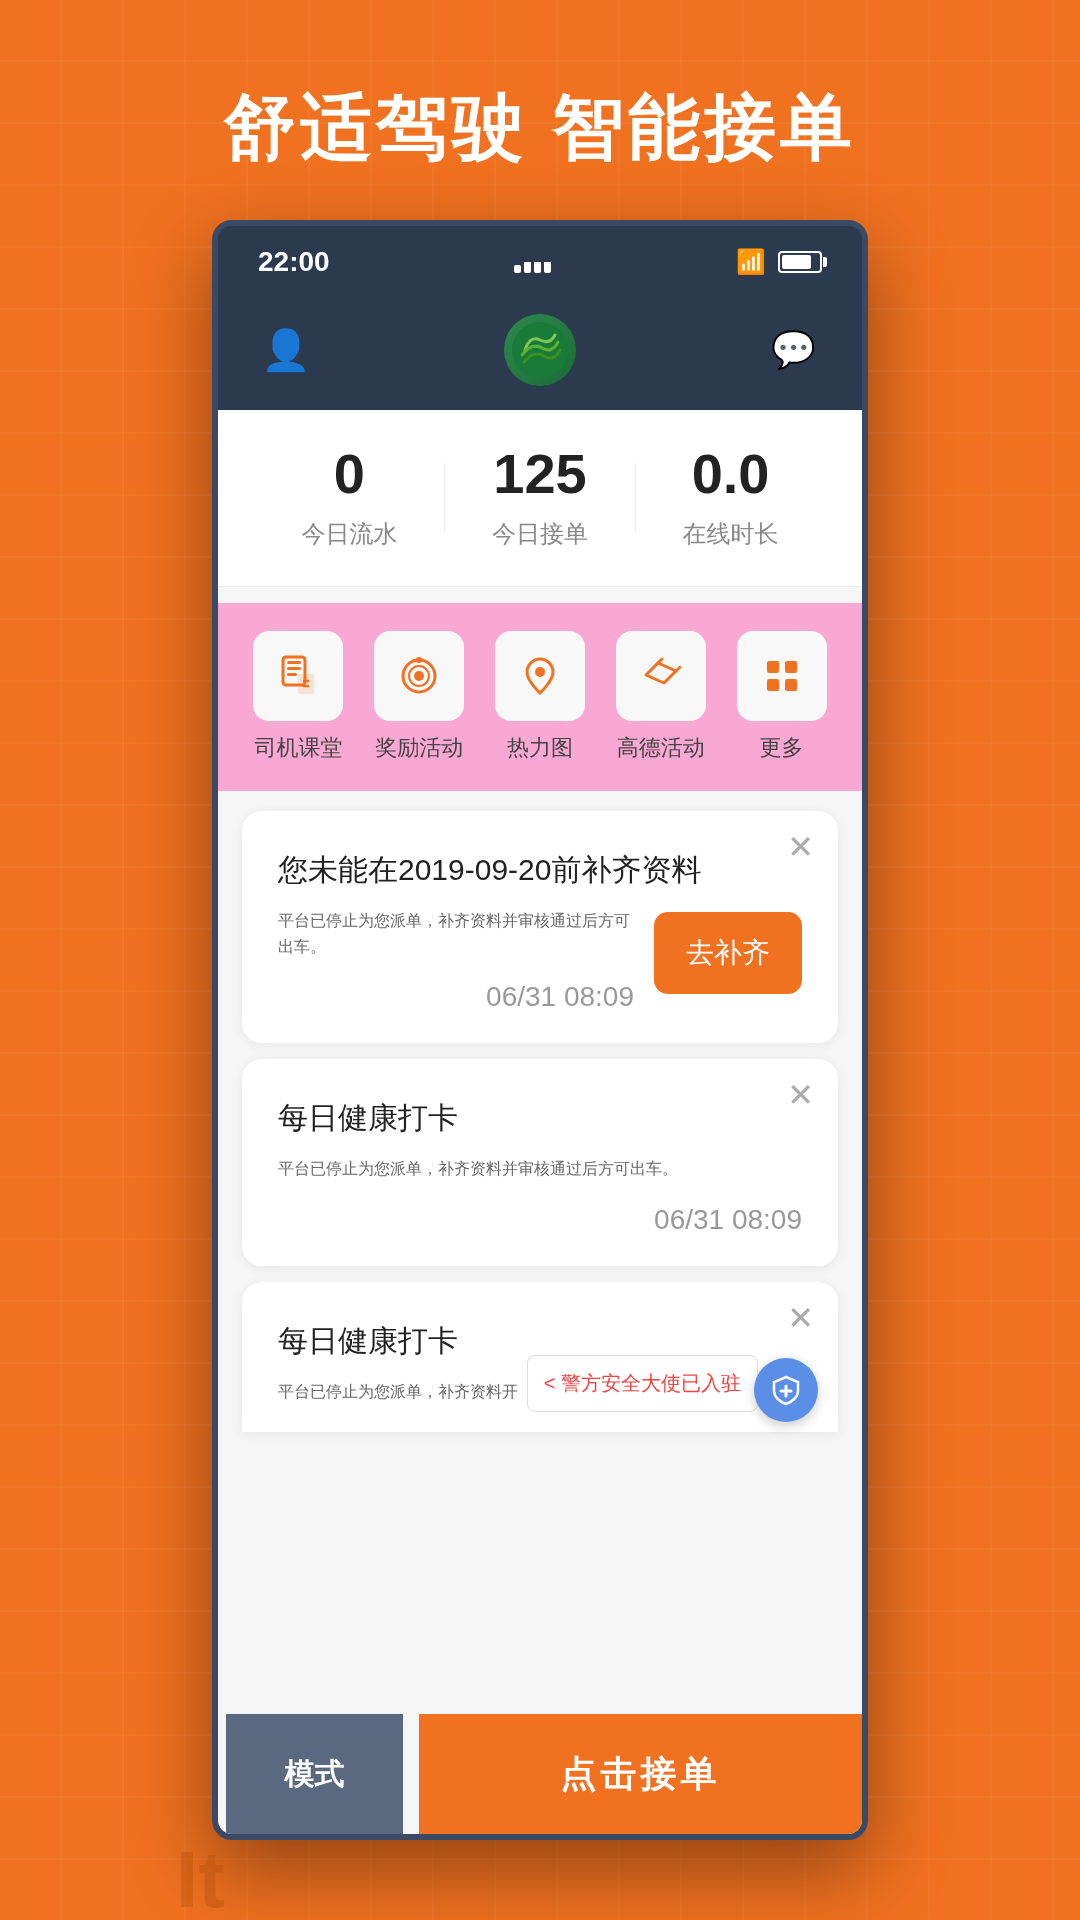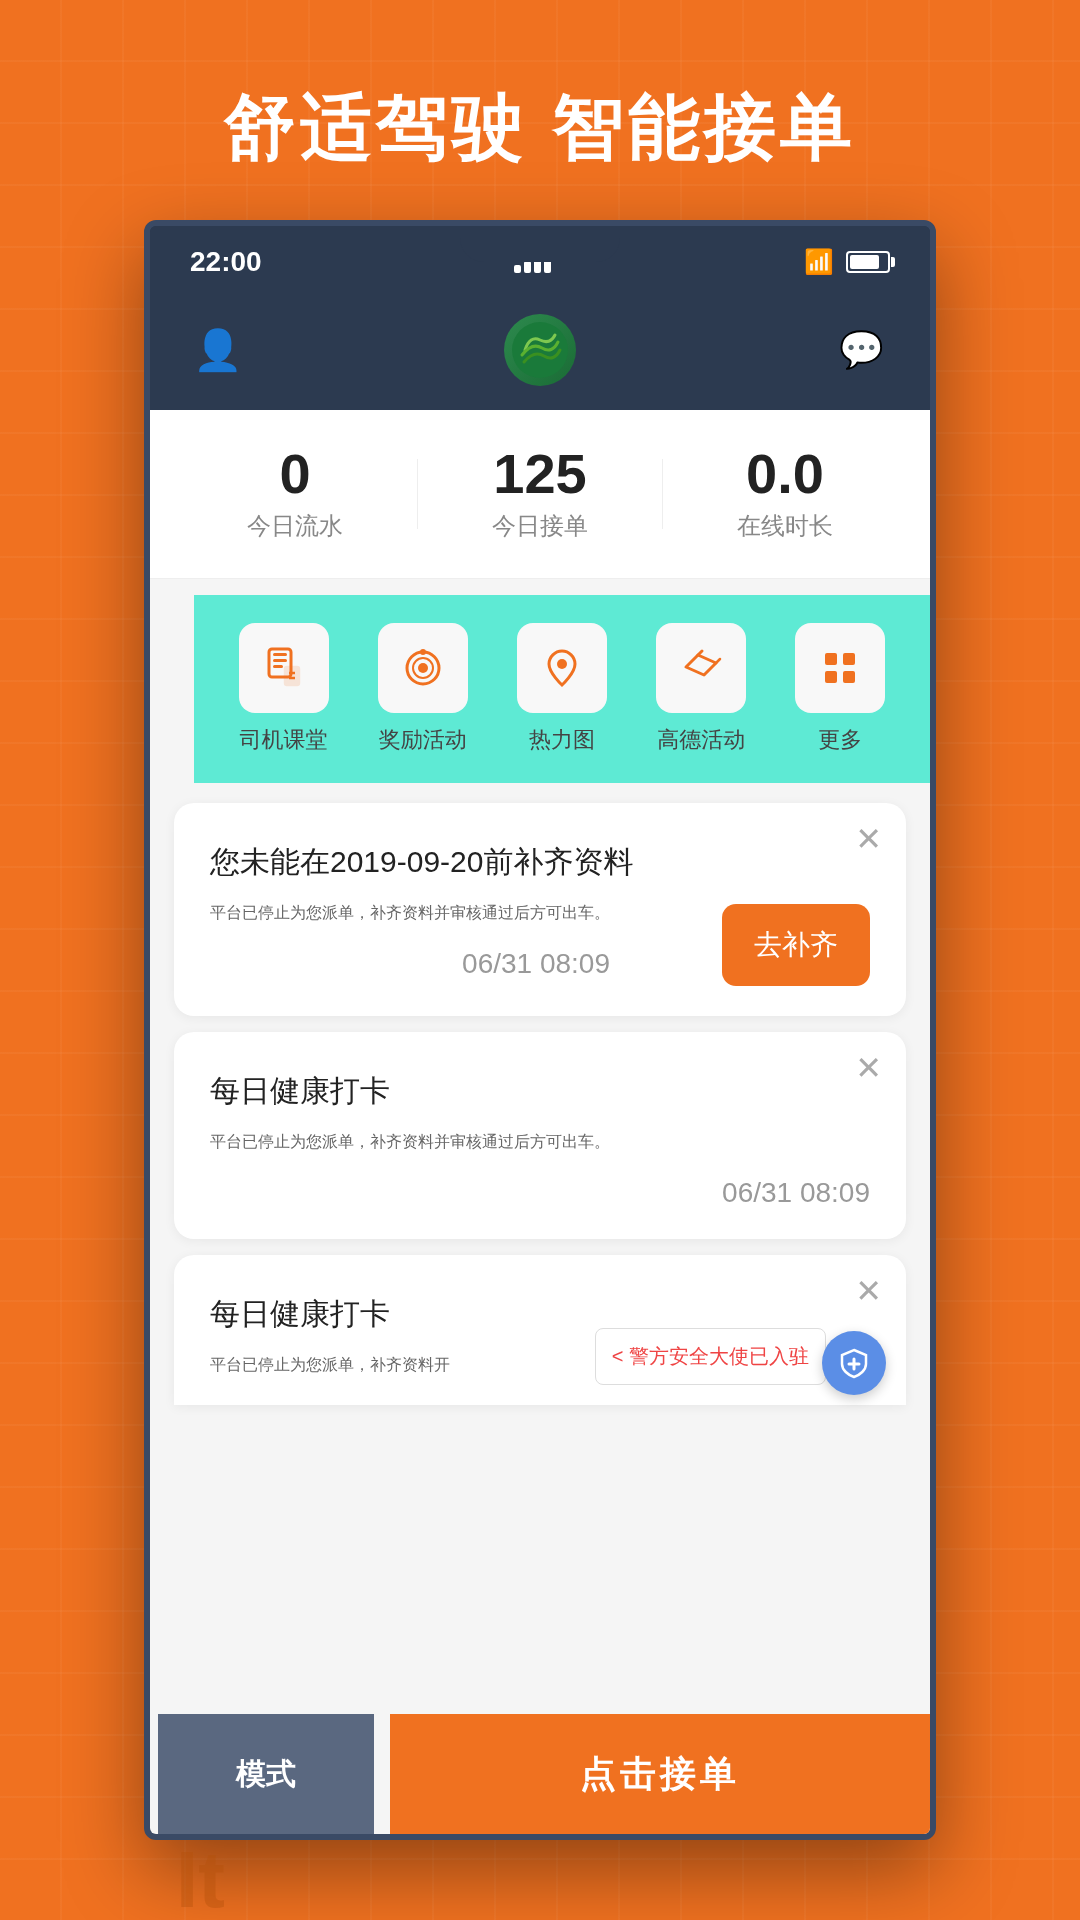--- a/index.html
+++ b/index.html
@@ -35,24 +35,24 @@
       color: white;
       letter-spacing: 4px;
     }
 
     
     .phone-frame {
       position: absolute;
       top: 220px;
       left: 50%;
       transform: translateX(-50%);
-      width: 792px;
+      width: 656px;
       height: 1620px;
       background: #2C3A50;
-      border-radius: 12px;
+      border-radius: 20px;
       box-shadow: 0 30px 80px rgba(0,0,0,0.4);
       overflow: hidden;
       border: 6px solid #3a4a65;
     }
 
     
     .phone-frame::before {
       content: '';
       position: absolute;
       top: 0;
@@ -189,36 +189,35 @@
     }
     .stat-value {
       font-size: 56px;
       font-weight: 700;
       color: #222;
       line-height: 1;
     }
     .stat-label {
       font-size: 24px;
       color: #888;
-      margin-top: 8px;
+      margin-top: 16px;
     }
     .stat-divider {
       width: 1px;
       height: 70px;
       background: #eee;
     }
 
     
     .quick-nav {
-      background: #5eead4;
+      background: #f9a8d4;
       padding: 28px 20px;
       display: flex;
       justify-content: space-around;
       margin-top: 16px;
-      margin-left: 44px;
     }
     .nav-item {
       display: flex;
       flex-direction: column;
       align-items: center;
       gap: 12px;
       cursor: pointer;
       min-width: 120px;
     }
     .nav-icon-box {

